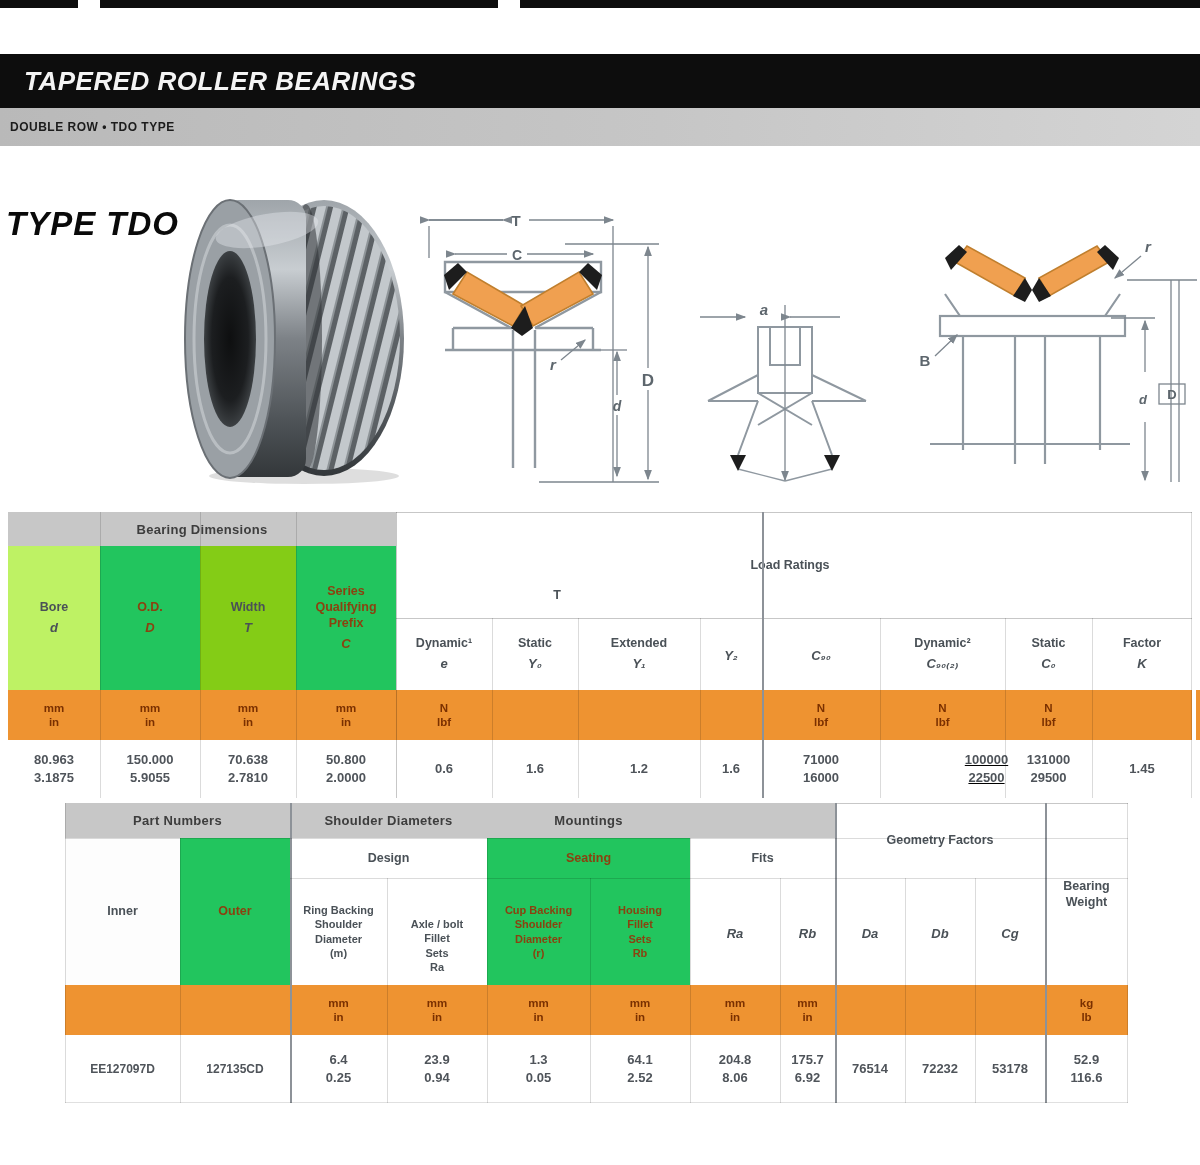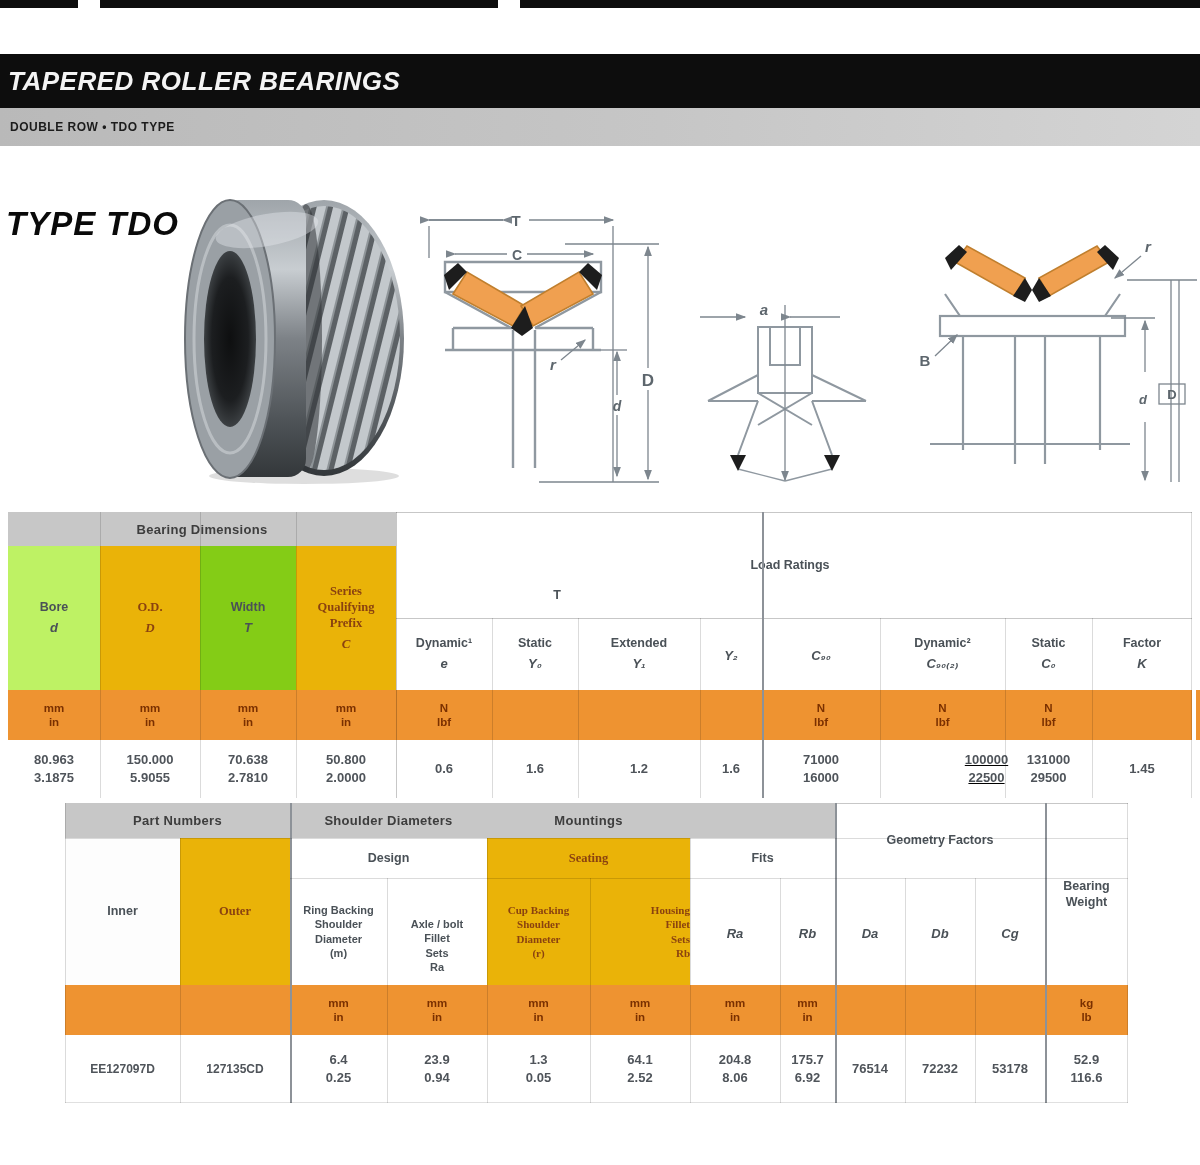--- a/index.html
+++ b/index.html
@@ -2,21 +2,21 @@
 <html><head>
 <meta charset="utf-8">
 <style>
   html,body{margin:0;padding:0;background:#fff;}
   .page{position:relative;width:1200px;height:1165px;background:#fff;overflow:hidden;
         font-family:"Liberation Sans","DejaVu Sans",sans-serif;}
   .abs{position:absolute;}
   .cell{position:absolute;box-sizing:border-box;display:flex;flex-direction:column;
         align-items:center;justify-content:center;text-align:center;}
   .gray-h{background:#c7c7c7;color:#3d3d3d;font-weight:bold;font-size:13px;letter-spacing:.3px;}
-  .orange{background:#eab308;font-family:Liberation Serif, serif;}
+  .orange{background:#22c55e;}
   .unit-band{background:#ee9331;}
   .hdr-txt{color:#4a5157;font-weight:bold;font-size:12.5px;line-height:1.3;}
   .hdr-org{color:#8a4210;font-weight:bold;font-size:12.5px;line-height:1.3;}
   .sym{font-style:italic;font-size:13px;margin-top:5px;}
   .unit-txt{color:#7a3000;font-weight:bold;font-size:11.5px;line-height:1.25;}
   .val{color:#4f545a;font-weight:bold;font-size:13px;line-height:1.4;}
   .vl{position:absolute;width:1px;background:rgba(0,0,0,.14);}
   .vl2{position:absolute;width:2px;background:#8d9298;}
   .hl{position:absolute;height:1px;background:rgba(0,0,0,.22);}
   .blackbar{background:#0d0d0d;}
@@ -29,21 +29,21 @@
 </head>
 <body>
 
 <div class="page">
 
   <div class="abs blackbar" style="left:0;top:0;width:78px;height:8px;"></div>
   <div class="abs blackbar" style="left:100px;top:0;width:398px;height:8px;"></div>
   <div class="abs blackbar" style="left:520px;top:0;width:680px;height:8px;"></div>
 
   <div class="abs blackbar" style="left:0;top:54px;width:1200px;height:54px;display:flex;align-items:center;">
-    <span class="title-txt" style="margin-left:8px;text-align:center;">TAPERED ROLLER BEARINGS</span>
+    <span class="title-txt" style="margin-left:24px;text-align:center;">TAPERED ROLLER BEARINGS</span>
   </div>
 
   <div class="abs subtitle-bar" style="left:0;top:108px;width:1200px;height:38px;display:flex;align-items:center;">
     <span class="subtitle-txt" style="margin-left:10px;">DOUBLE ROW • TDO TYPE</span>
   </div>
 
   <div class="abs type-heading" style="left:6px;top:205px;">TYPE TDO</div>
 
   <svg class="abs" style="left:172px;top:192px;" width="235" height="295" viewBox="0 0 235 295">
     <defs>
@@ -381,21 +381,21 @@
       <span class="hdr-txt" style="font-size:11px;">Fillet</span>
       <span class="hdr-txt" style="font-size:11px;">Sets</span>
       <span class="hdr-txt" style="font-size:11px;">Ra</span>
     </div>
     <div class="cell orange" style="left:422px;top:75px;width:103px;height:107px;">
       <span class="hdr-org" style="font-size:11px;">Cup Backing</span>
       <span class="hdr-org" style="font-size:11px;">Shoulder</span>
       <span class="hdr-org" style="font-size:11px;">Diameter</span>
       <span class="hdr-org" style="font-size:11px;">(r)</span>
     </div>
-    <div class="cell orange" style="left:525px;top:75px;width:100px;height:107px;align-items:flex-end;">
+    <div class="cell orange" style="left:525px;top:75px;width:100px;height:107px;">
       <span class="hdr-org" style="font-size:11px;">Housing</span>
       <span class="hdr-org" style="font-size:11px;">Fillet</span>
       <span class="hdr-org" style="font-size:11px;">Sets</span>
       <span class="hdr-org" style="font-size:11px;">Rb</span>
     </div>
     <div class="cell" style="left:625px;top:75px;width:90px;height:107px;">
       <span class="hdr-txt sym">Ra</span>
     </div>
     <div class="cell" style="left:715px;top:75px;width:55px;height:107px;">
       <span class="hdr-txt sym">Rb</span>

